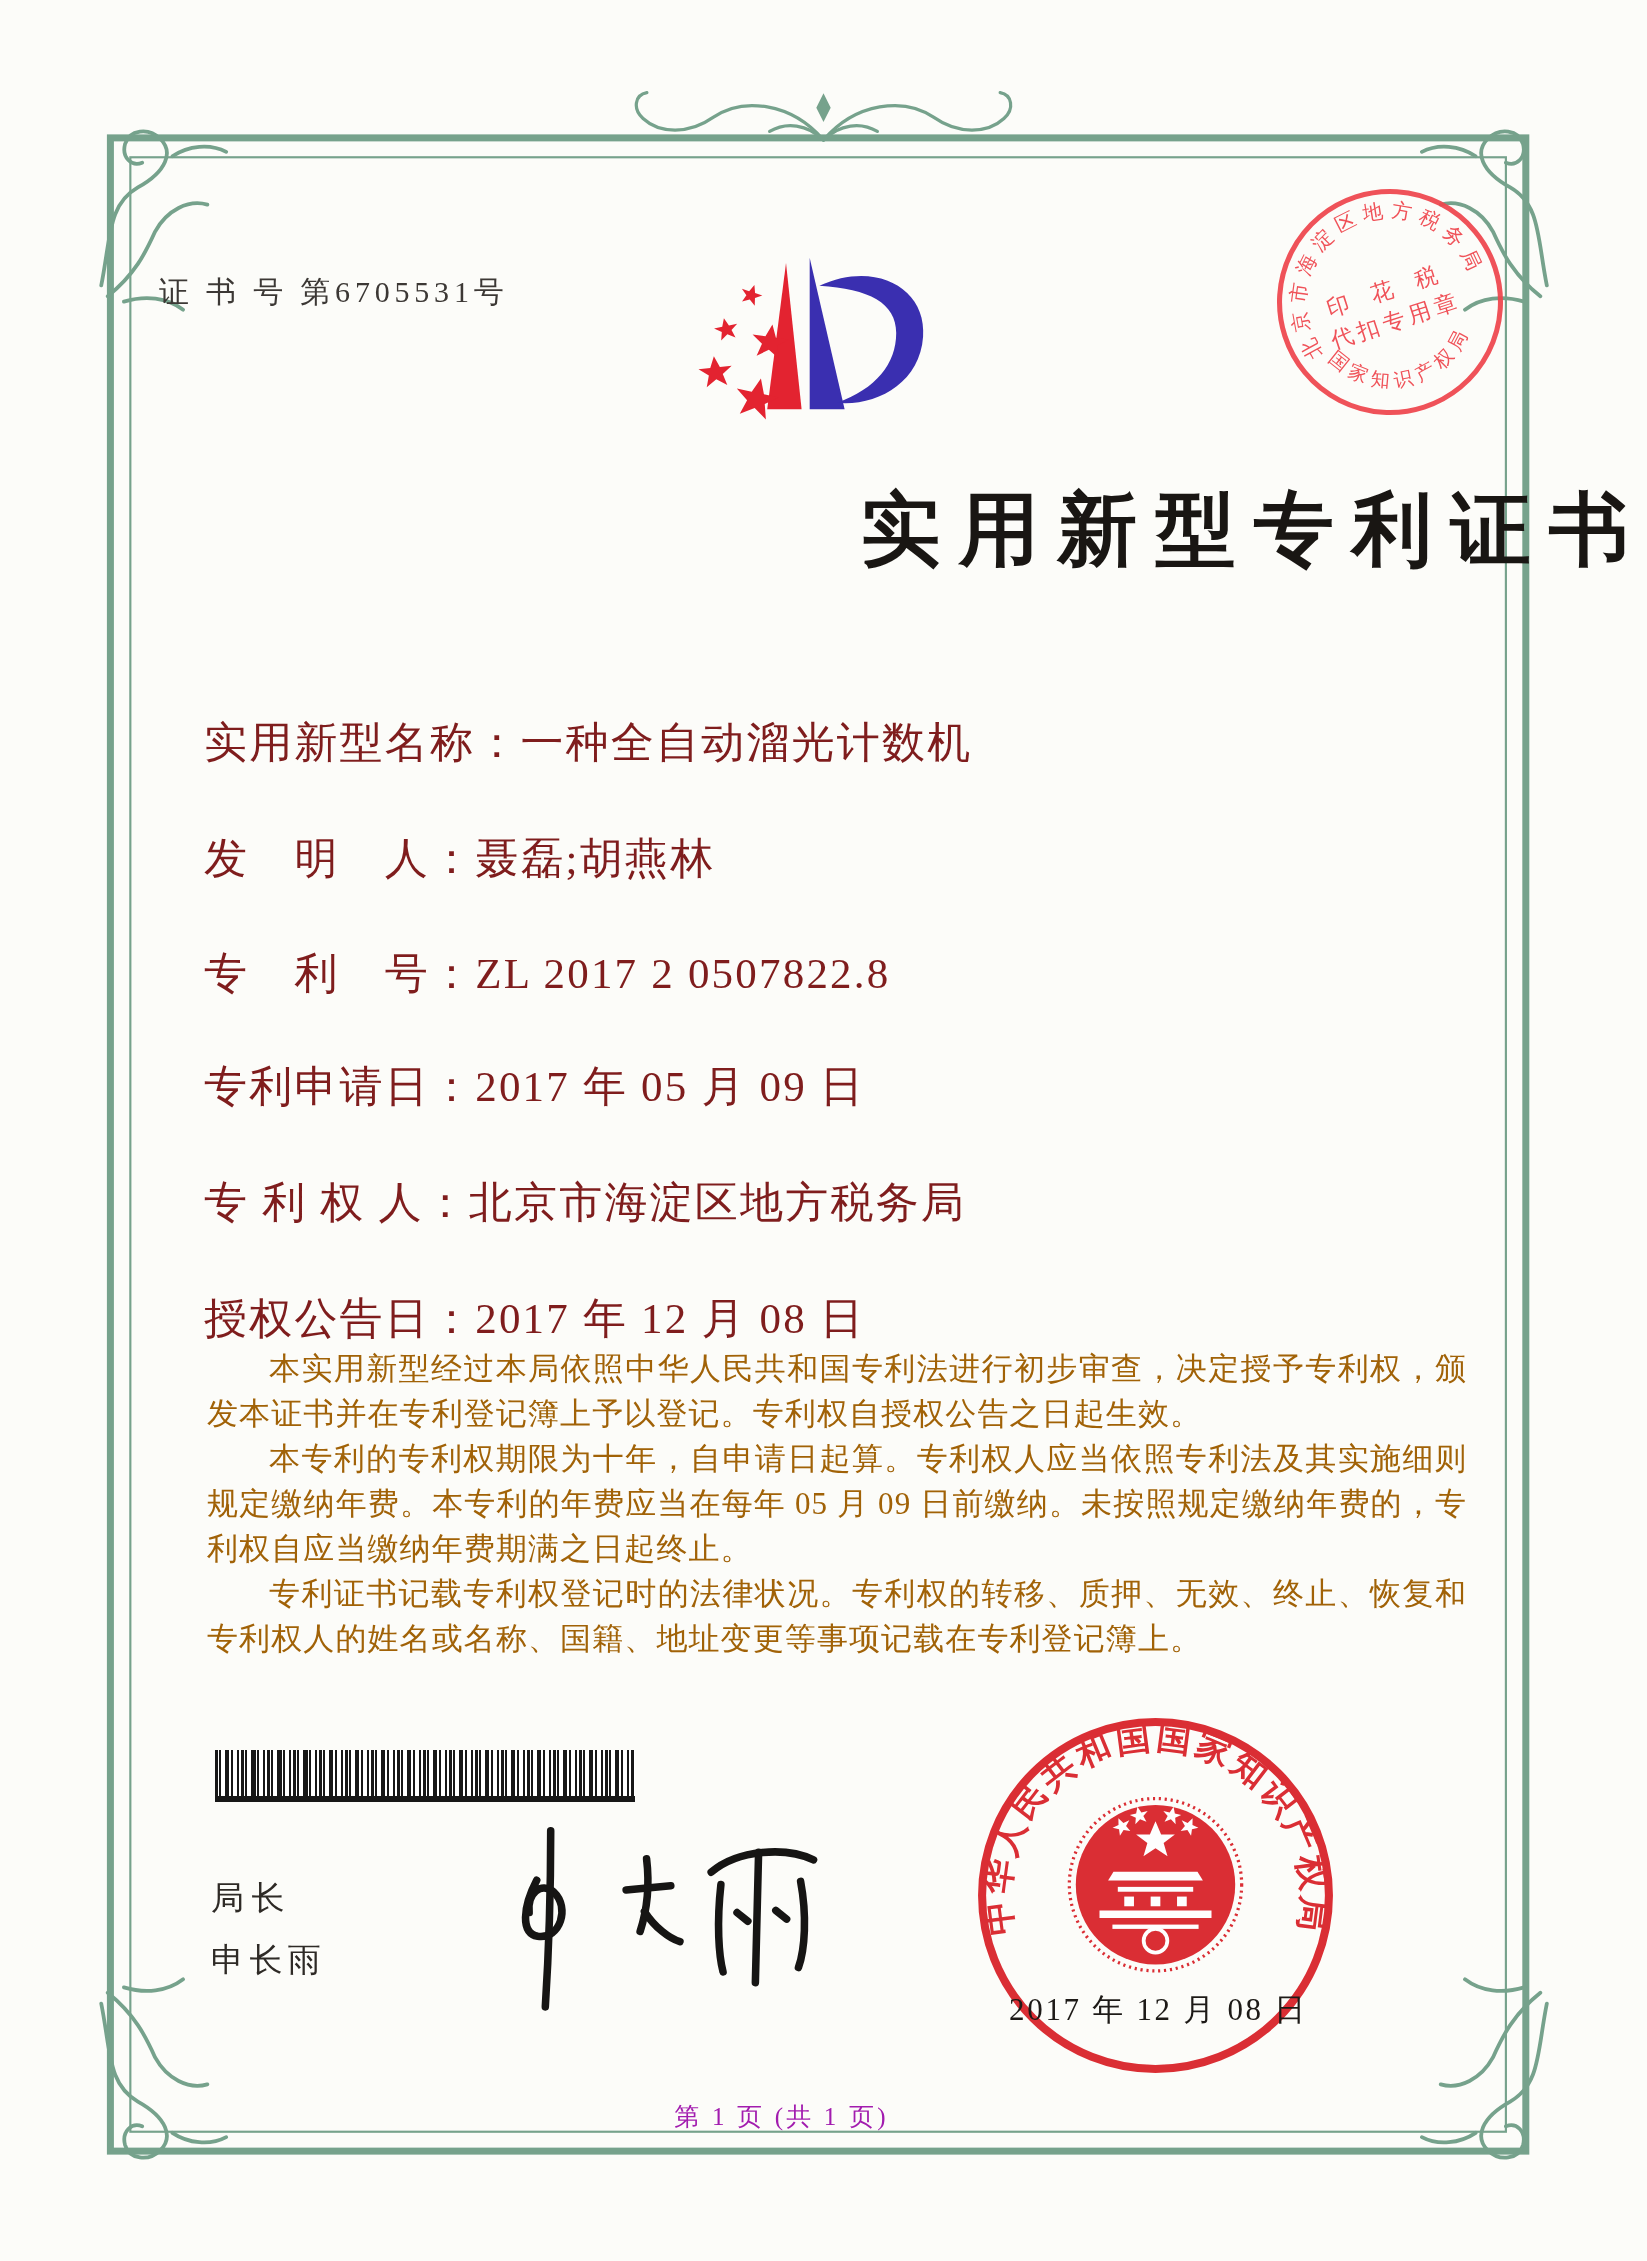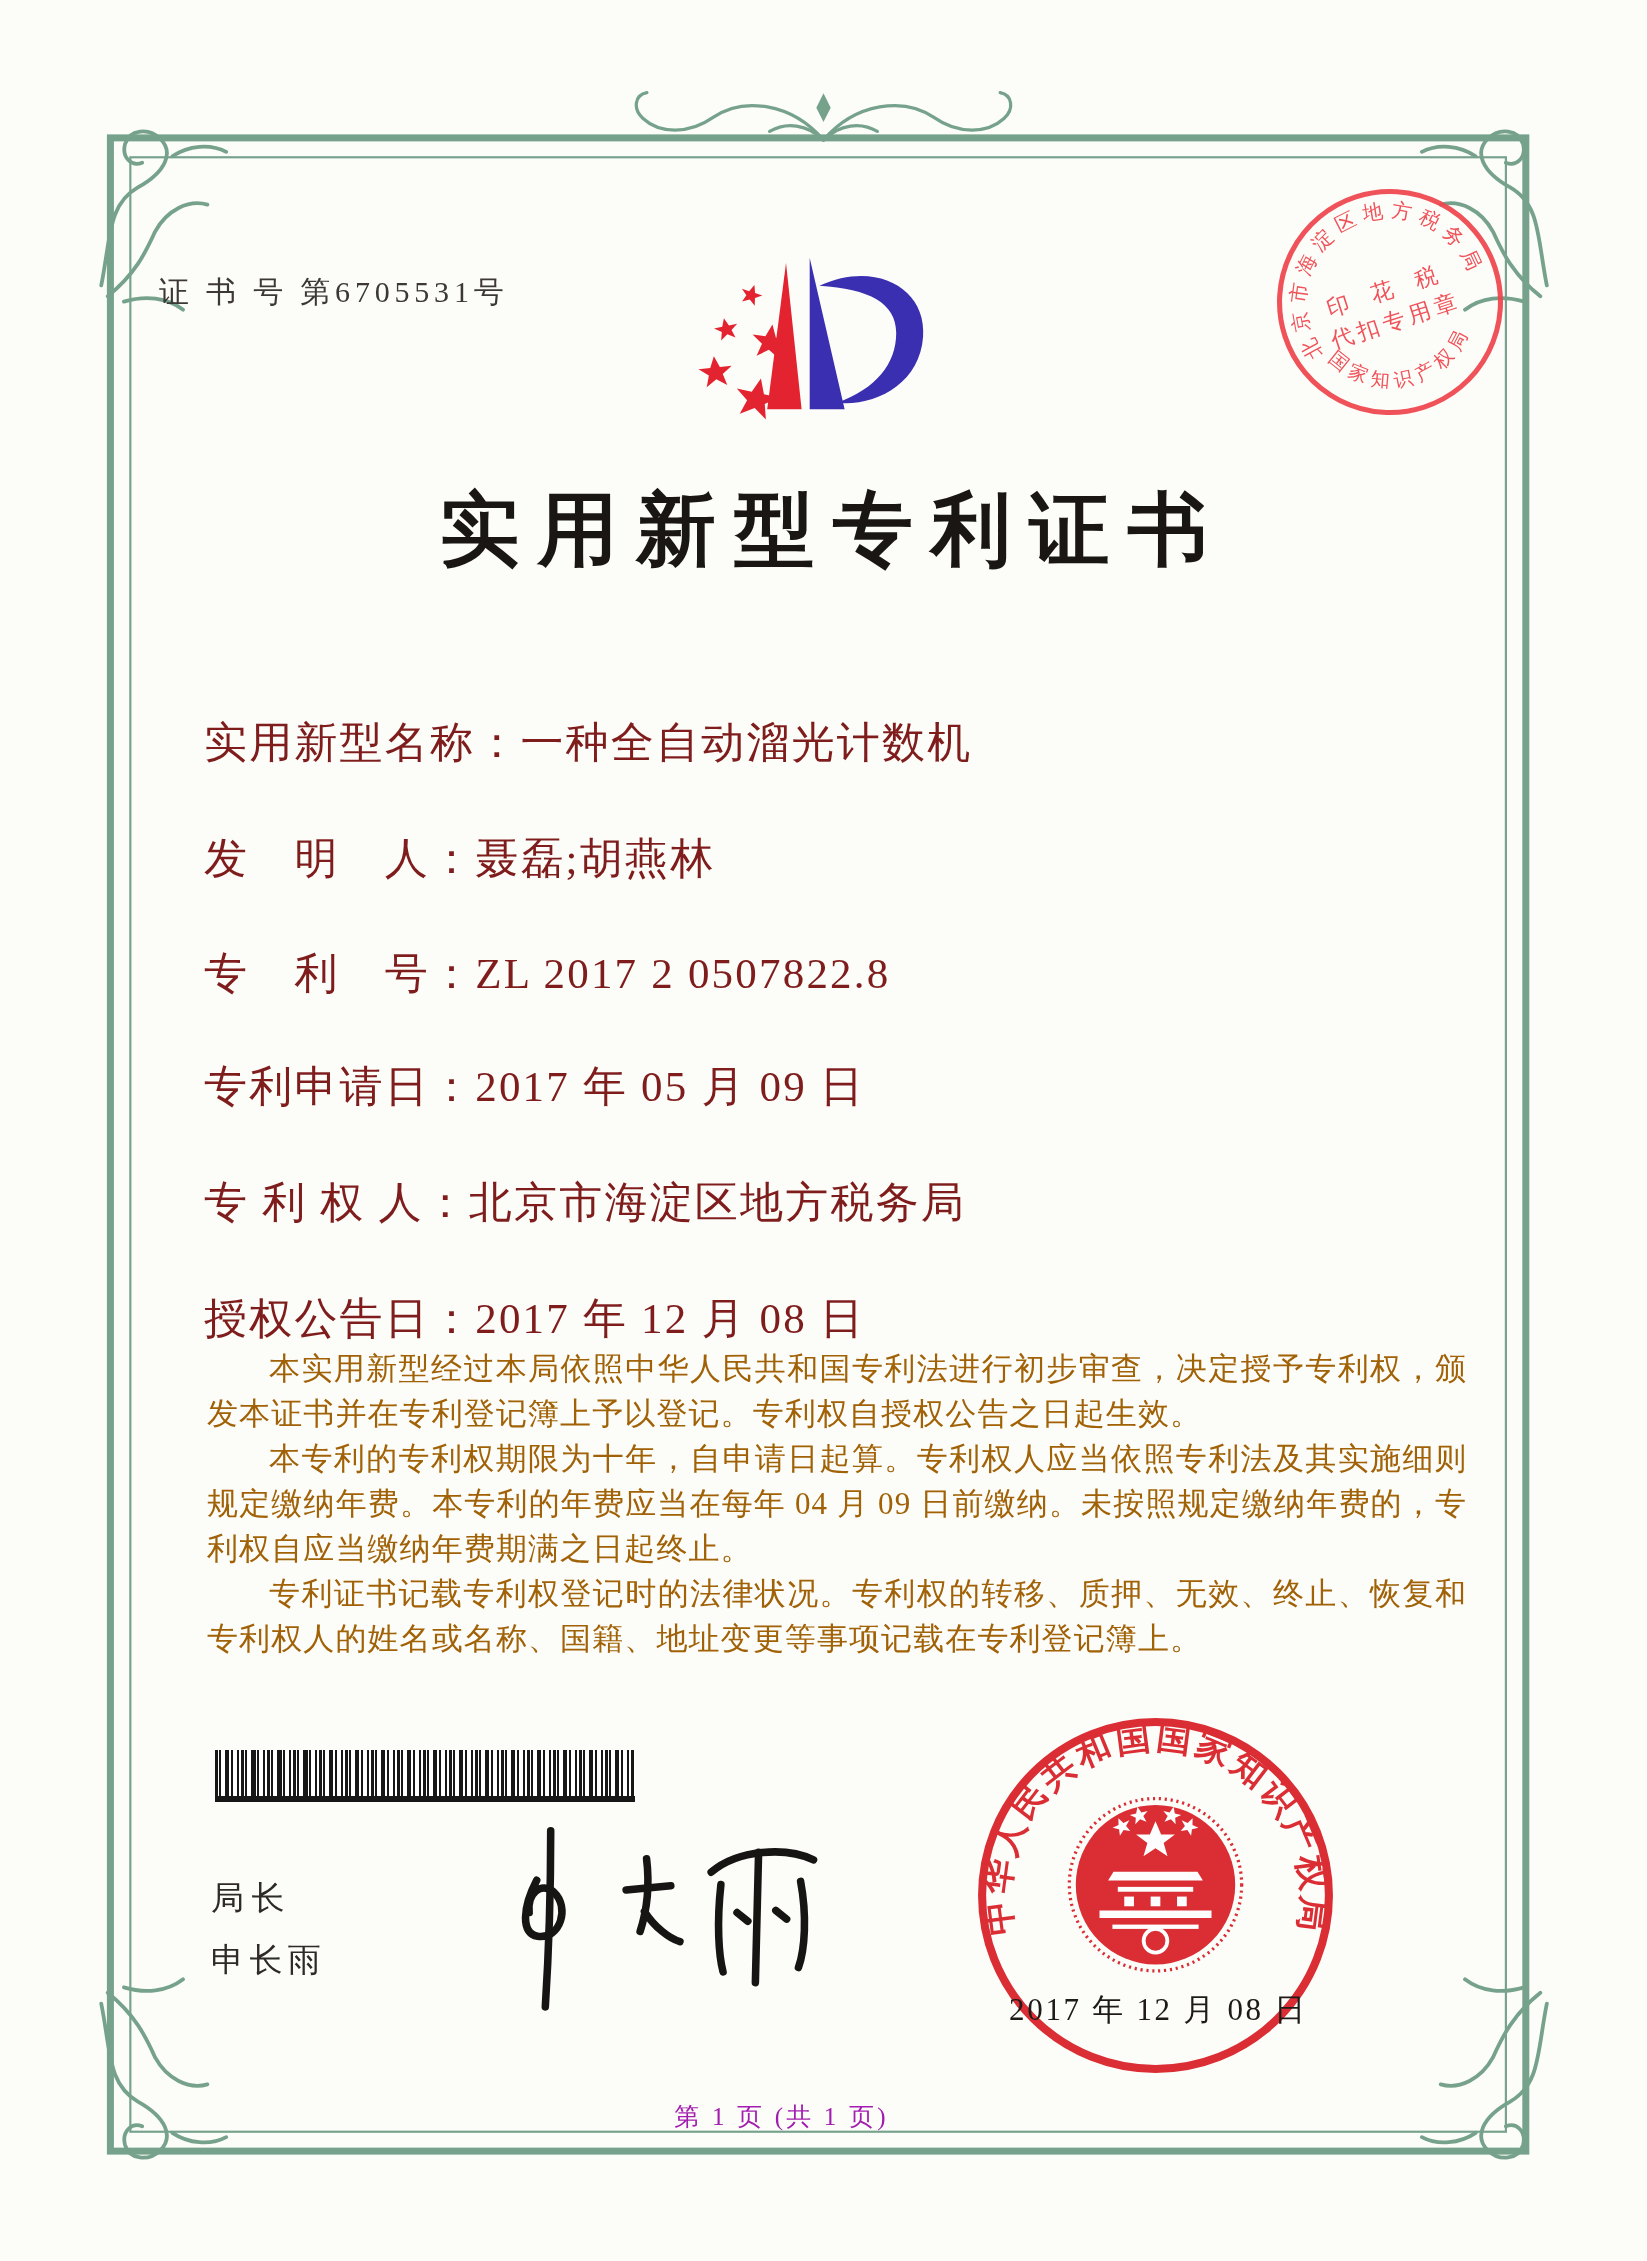--- a/index.html
+++ b/index.html
@@ -7,21 +7,21 @@
     width:1647px;height:2261px;position:relative;
     background:#fcfcf9;
     font-family:"Liberation Serif","DejaVu Serif",serif;
     color:#2e2a26;overflow:hidden;
   }
   .abs{position:absolute;}
   
   #frame{left:0;top:0;width:1647px;height:2261px;z-index:1;}
   
   .cert-no{left:159px;top:272px;font-size:30px;letter-spacing:4.8px;color:#3c3835;z-index:3;}
-  .title{left:0;top:477px;width:1647px;text-align:center;font-size:80px;font-weight:700;
+  .title{left:0;top:477px;width:1647px;text-align:right;font-size:80px;font-weight:700;
          letter-spacing:18.3px;text-indent:18.3px;color:#191613;z-index:3;}
   
   .field-row{left:204px;width:1266px;font-size:43px;color:#7f1d1d;z-index:3;white-space:nowrap;}
   .field-row .lab{letter-spacing:2.2px;}
   .field-row .val{letter-spacing:2.2px;}
   
   .body-text{left:207px;top:1346px;width:1260px;z-index:3;}
   .body-text p{margin:0;font-size:31px;line-height:45px;text-indent:2em;
                text-align:justify;color:#a16207;letter-spacing:1.1px;}
   
@@ -125,21 +125,21 @@
 </div>
 <div class="abs field-row" style="top:1174px">
   <span class="lab">专 利 权 人：</span><span class="val">北京市海淀区地方税务局</span>
 </div>
 <div class="abs field-row" style="top:1290px">
   <span class="lab">授权公告日：</span><span class="val">2017 年 12 月 08 日</span>
 </div>
 
 <div class="abs body-text">
   <p>本实用新型经过本局依照中华人民共和国专利法进行初步审查，决定授予专利权，颁发本证书并在专利登记簿上予以登记。专利权自授权公告之日起生效。</p>
-  <p>本专利的专利权期限为十年，自申请日起算。专利权人应当依照专利法及其实施细则规定缴纳年费。本专利的年费应当在每年 04 月 09 日前缴纳。未按照规定缴纳年费的，专利权自应当缴纳年费期满之日起终止。</p>
+  <p>本专利的专利权期限为十年，自申请日起算。专利权人应当依照专利法及其实施细则规定缴纳年费。本专利的年费应当在每年 05 月 09 日前缴纳。未按照规定缴纳年费的，专利权自应当缴纳年费期满之日起终止。</p>
   <p>专利证书记载专利权登记时的法律状况。专利权的转移、质押、无效、终止、恢复和专利权人的姓名或名称、国籍、地址变更等事项记载在专利登记簿上。</p>
 </div>
 
 <div class="abs barcode"></div>
 
 <div class="abs director-label">局长</div>
 <div class="abs director-name">申长雨</div>
 
 <svg id="signature" class="abs" viewBox="0 0 700 360" xmlns="http://www.w3.org/2000/svg">
   <g stroke="#161514" stroke-width="14" fill="none" stroke-linecap="round" stroke-linejoin="round">

